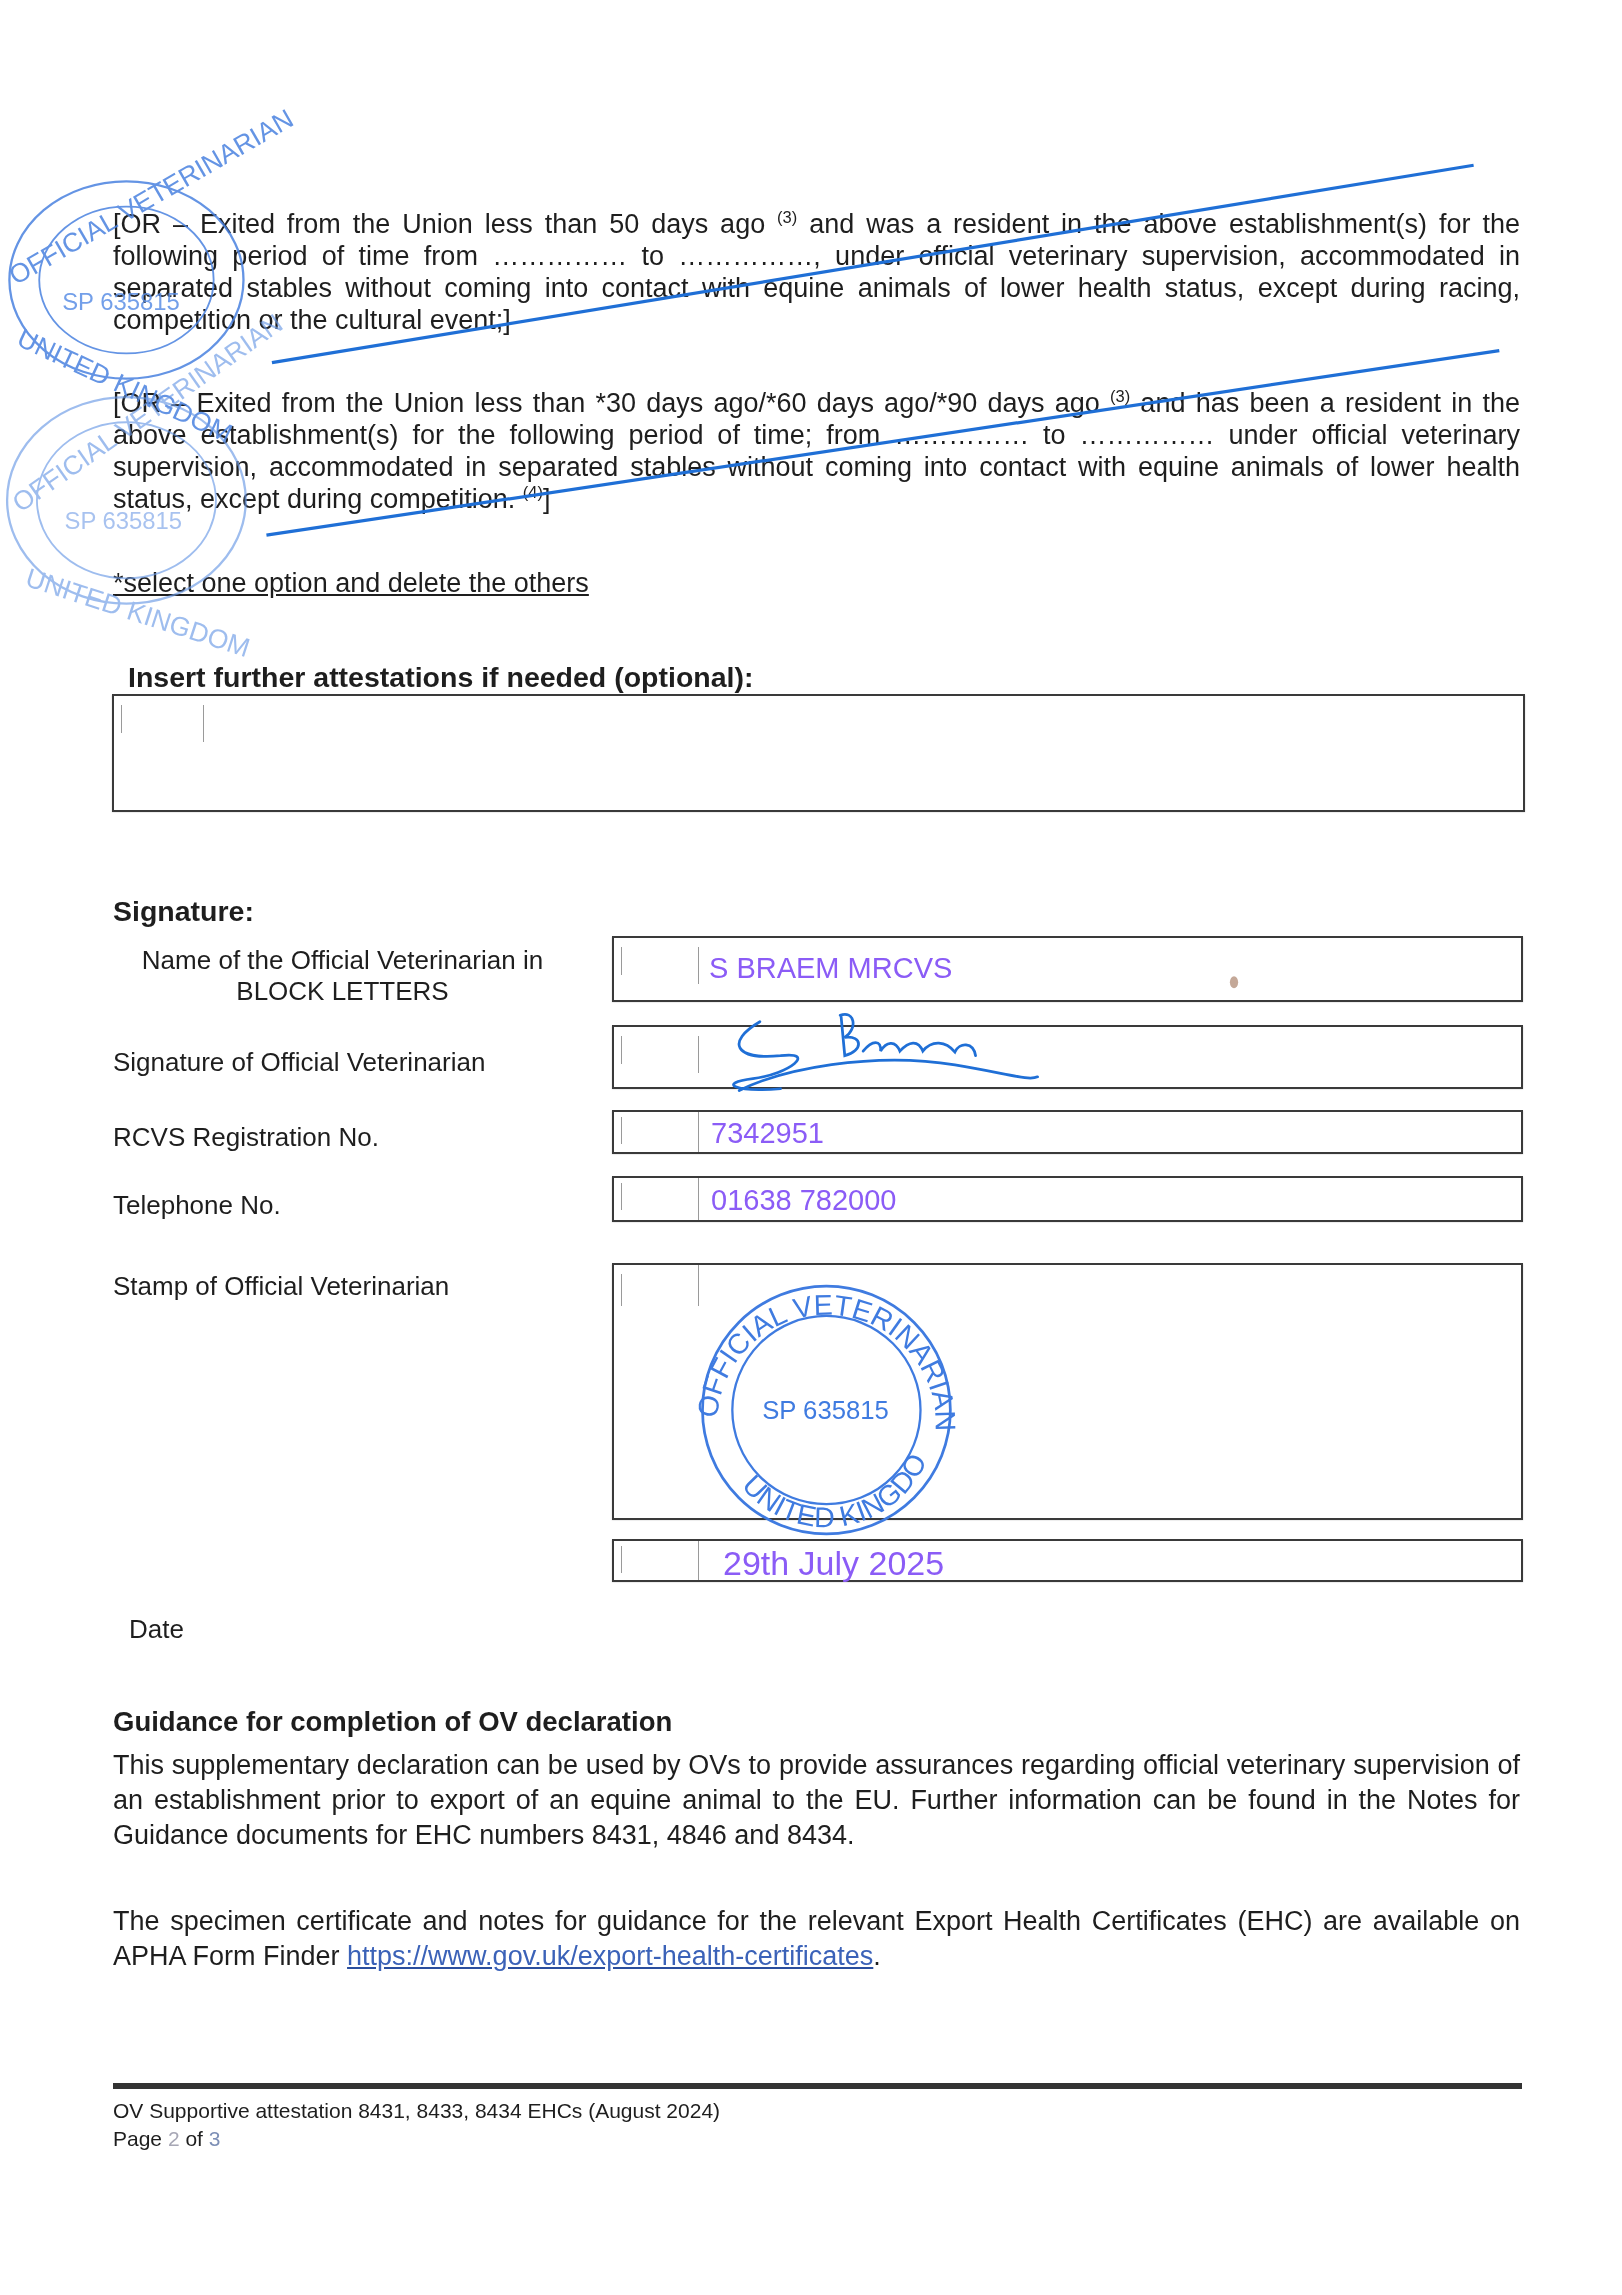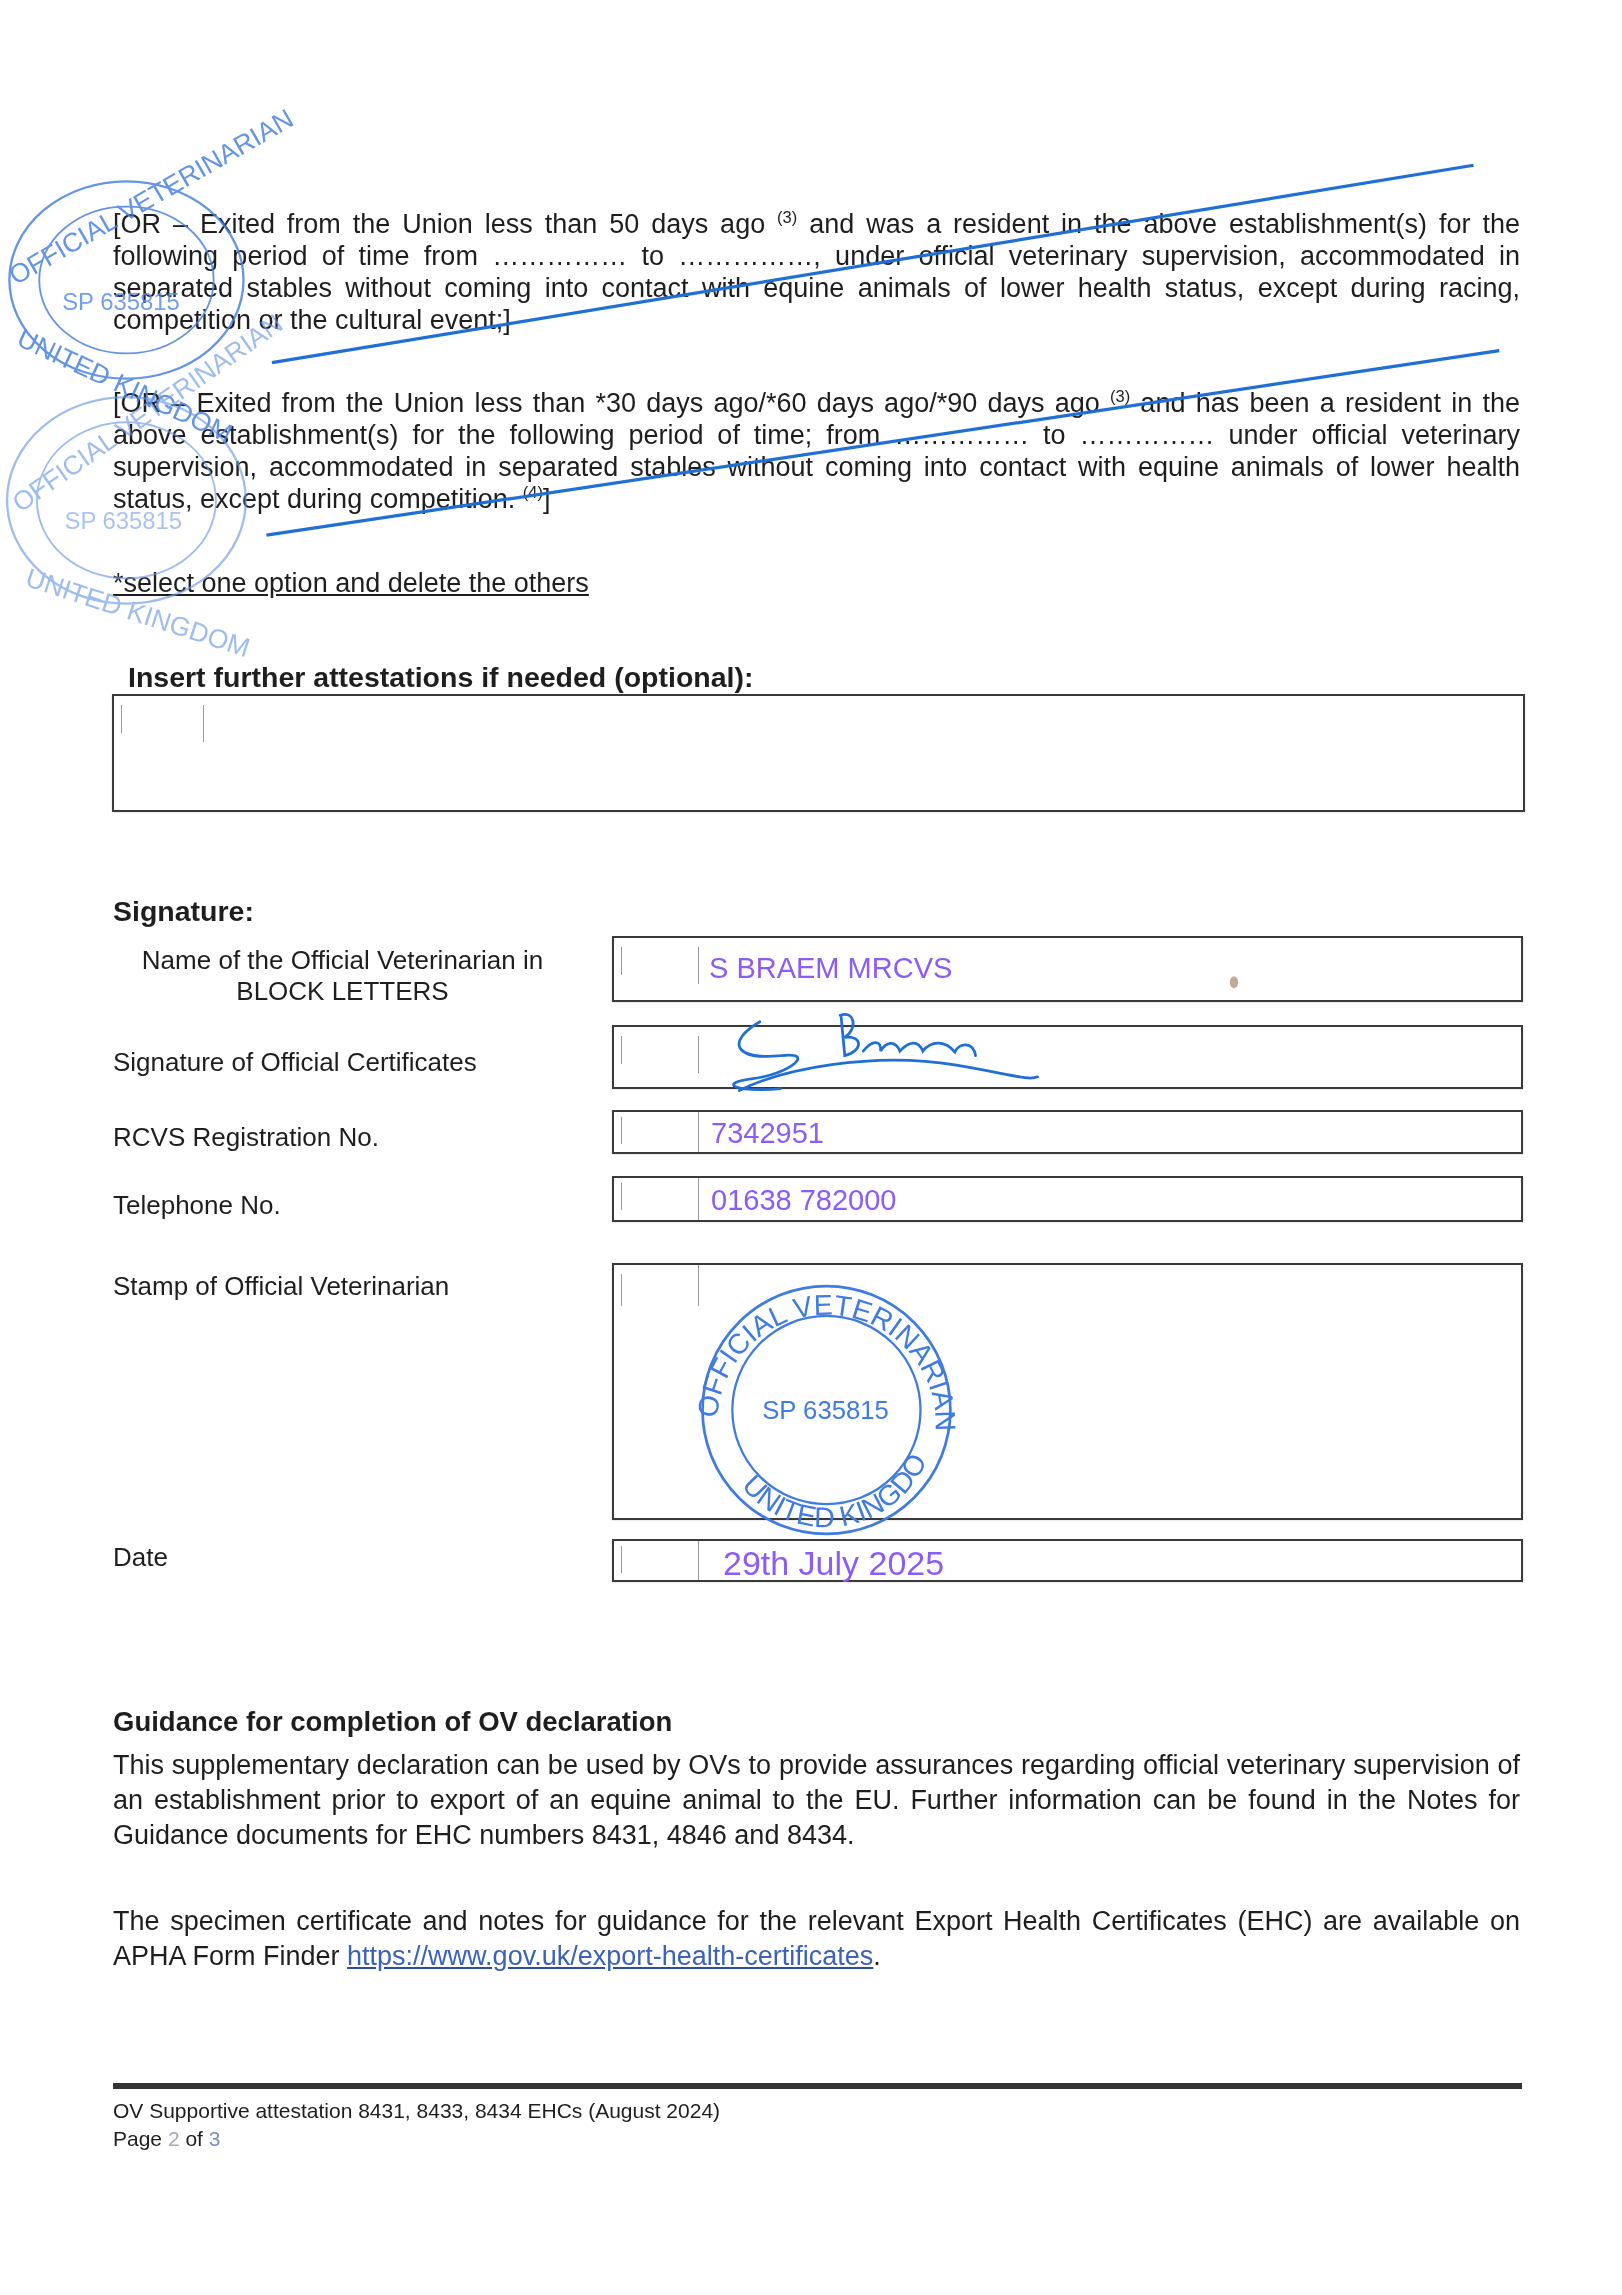--- a/index.html
+++ b/index.html
@@ -52,21 +52,21 @@
 
 <div class="heading-bold" style="left:113px; top:895px; font-size:28.5px;">Signature:</div>
 
 <div class="label" style="top:945px; width:459px;text-align:center;">Name of the Official Veterinarian in BLOCK LETTERS</div>
 <div class="box" style="left:612px; top:936px; width:907px; height:62px;">
   <div class="tick1"></div>
   <div class="tick2"></div>
   <div class="val" style="left:95px; top:13.8px;">S BRAEM MRCVS</div>
 </div>
 
-<div class="label" style="top:1047px;">Signature of Official Certificates</div>
+<div class="label" style="top:1047px;">Signature of Official Veterinarian</div>
 <div class="box" style="left:612px; top:1025px; width:907px; height:60px;">
   <div class="tick1"></div>
   <div class="tick2"></div>
 </div>
 
 <div class="label" style="top:1122px;">RCVS Registration No.</div>
 <div class="box" style="left:612px; top:1110px; width:907px; height:40px;">
   <div class="tick1" style="top:4.6px; height:27.5px;"></div>
   <div class="tick2" style="top:0px; height:40px;"></div>
   <div class="val" style="left:97px; top:4.6px;">7342951</div>
@@ -78,21 +78,21 @@
   <div class="tick2" style="top:0px; height:42px;"></div>
   <div class="val" style="left:97px; top:5.5px;">01638 782000</div>
 </div>
 
 <div class="label" style="top:1271px;">Stamp of Official Veterinarian</div>
 <div class="box" style="left:612px; top:1263px; width:907px; height:253px;">
   <div class="tick1" style="top:9.2px; height:32px;"></div>
   <div class="tick2" style="top:0px; height:41px;"></div>
 </div>
 
-<div class="label" style="top:1542px;">Date</div>
+<div class="label" style="top:1614px;margin-left:16px;">Date</div>
 <div class="box" style="left:612px; top:1539px; width:907px; height:39px;">
   <div class="tick1" style="top:4.6px; height:27.5px;"></div>
   <div class="tick2" style="top:0px; height:39px;"></div>
   <div class="val" style="left:109px; top:2.8px; font-size:34px;">29th July 2025</div>
 </div>
 
 <div class="heading-bold" style="left:113px; top:1706px; font-size:27.5px;">Guidance for completion of OV declaration</div>
 <div class="guidance" style="top:1748px;">This supplementary declaration can be used by OVs to provide assurances regarding official veterinary supervision of an establishment prior to export of an equine animal to the EU. Further information can be found in the Notes for Guidance documents for EHC numbers 8431, 4846 and 8434.</div>
 <div class="guidance" style="top:1904px;">
   <span>The specimen certificate and notes for guidance for the relevant Export Health Certificates (EHC) are available on APHA Form Finder </span><a class="link">https://www.gov.uk/export-health-certificates</a><span>.</span>

